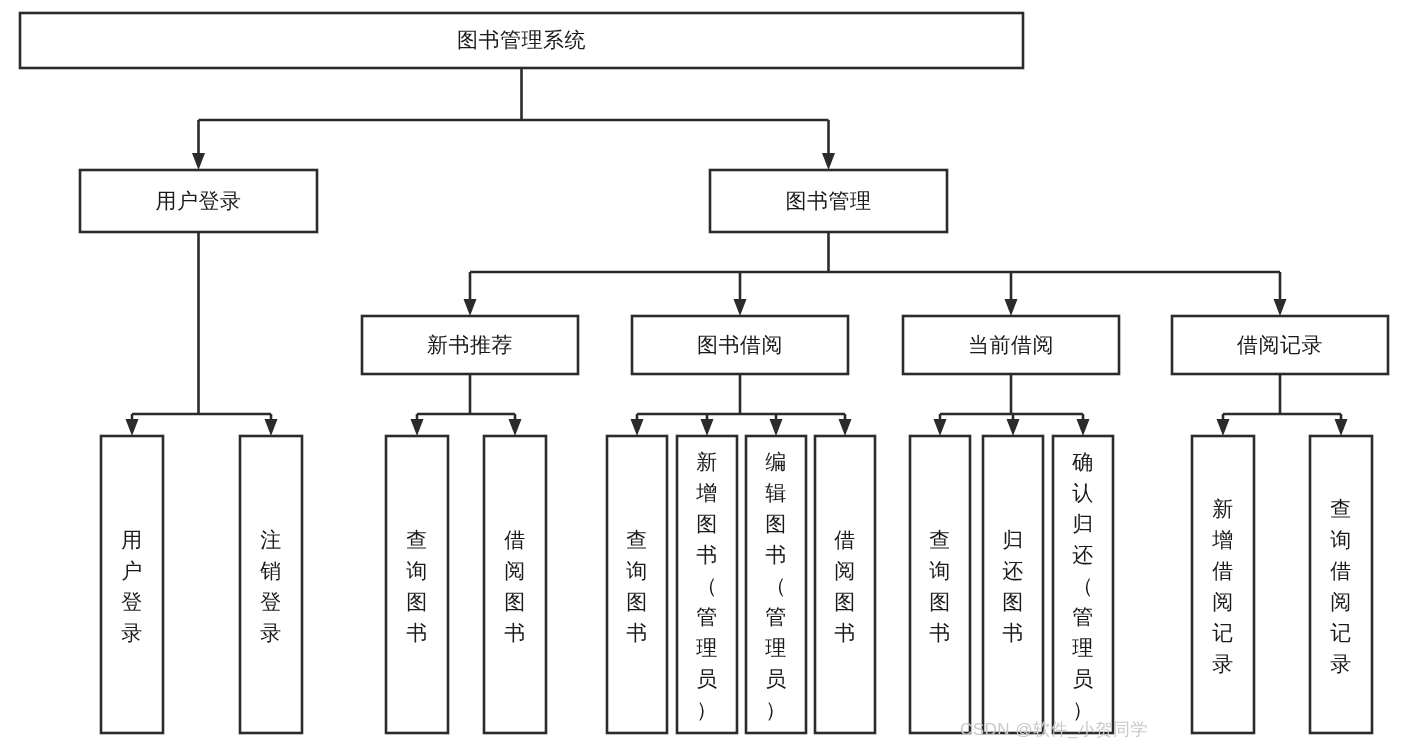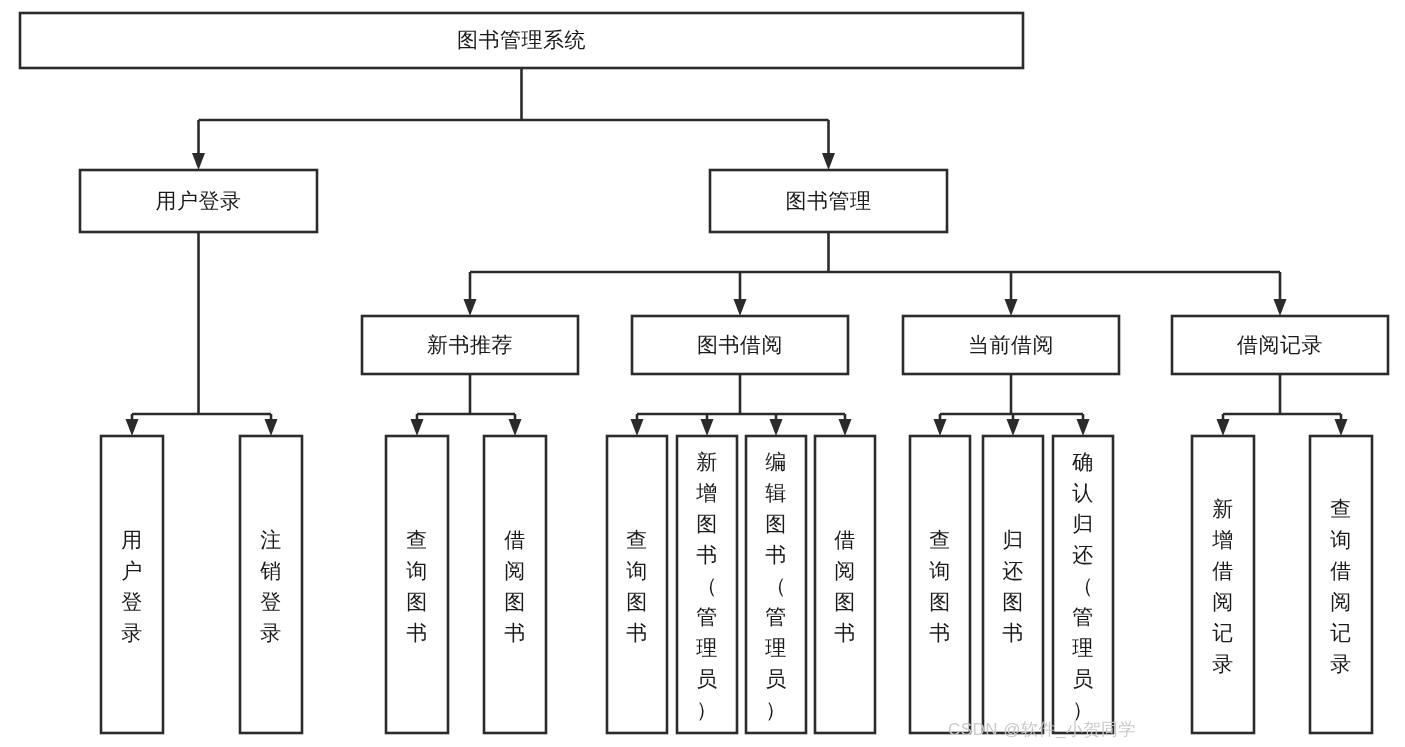--- a/index.html
+++ b/index.html
@@ -53,21 +53,21 @@
     stroke-width: 2.6;
     fill: none;
     stroke-linecap: butt;
   }
   .arrow-head {
     fill: #2b2b2b;
     stroke: none;
   }
   .watermark {
     position: absolute;
-    right: 16px;
+    right: 4px;
     bottom: 6px;
     font-family: "Liberation Sans", "DejaVu Sans", sans-serif;
     font-size: 17px;
     color: #c9c9c9;
     white-space: nowrap;
     user-select: none;
     letter-spacing: 0.5px;
   }
 </style>
 </head>

